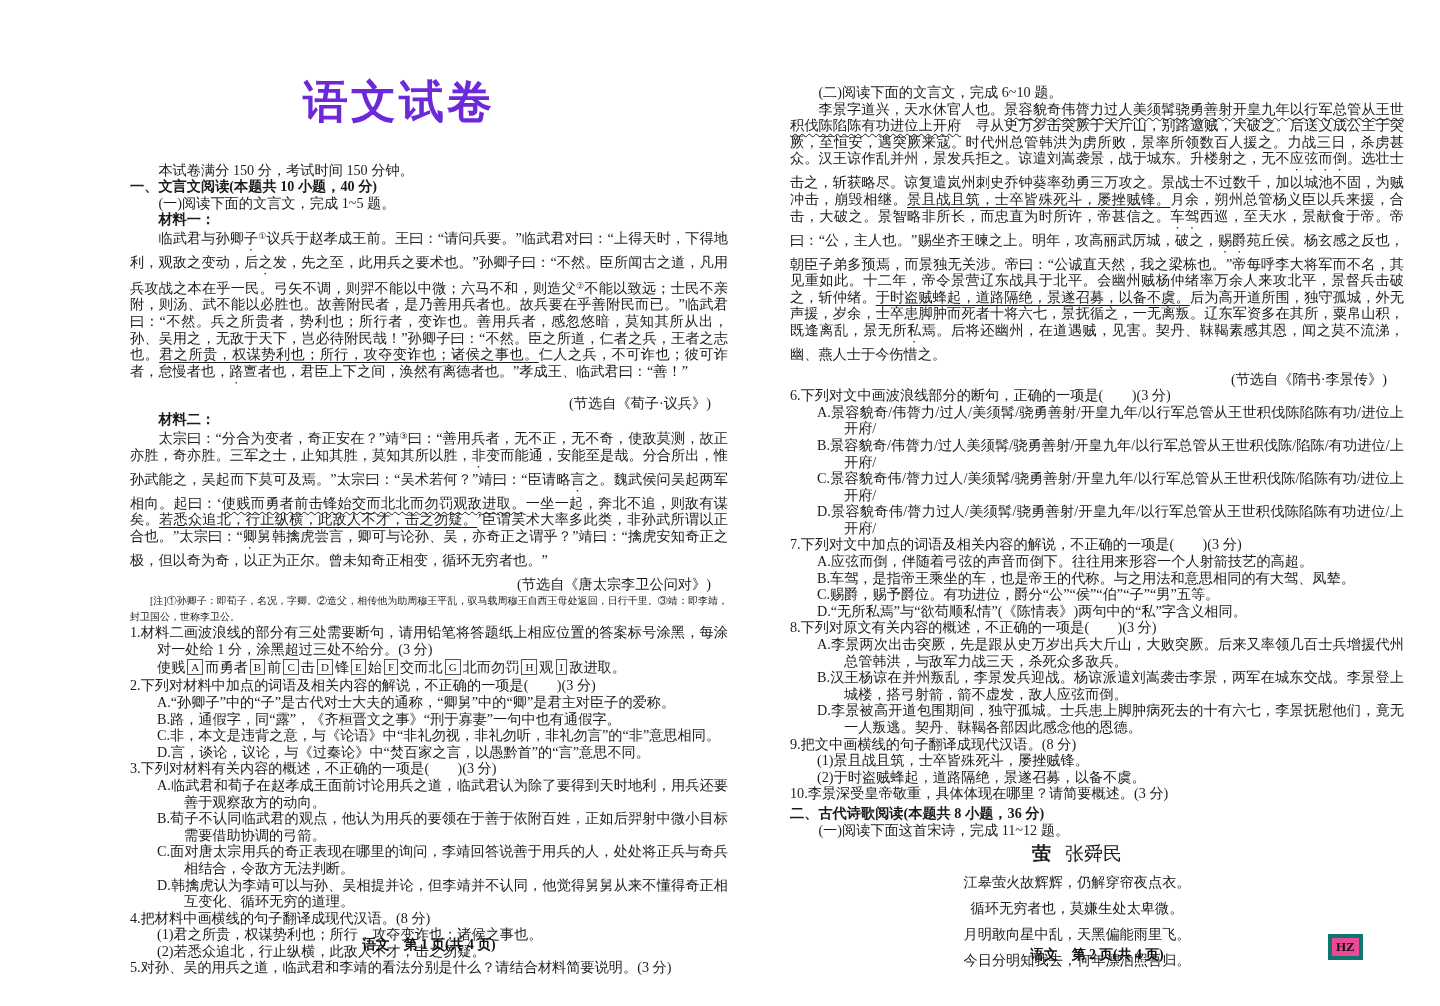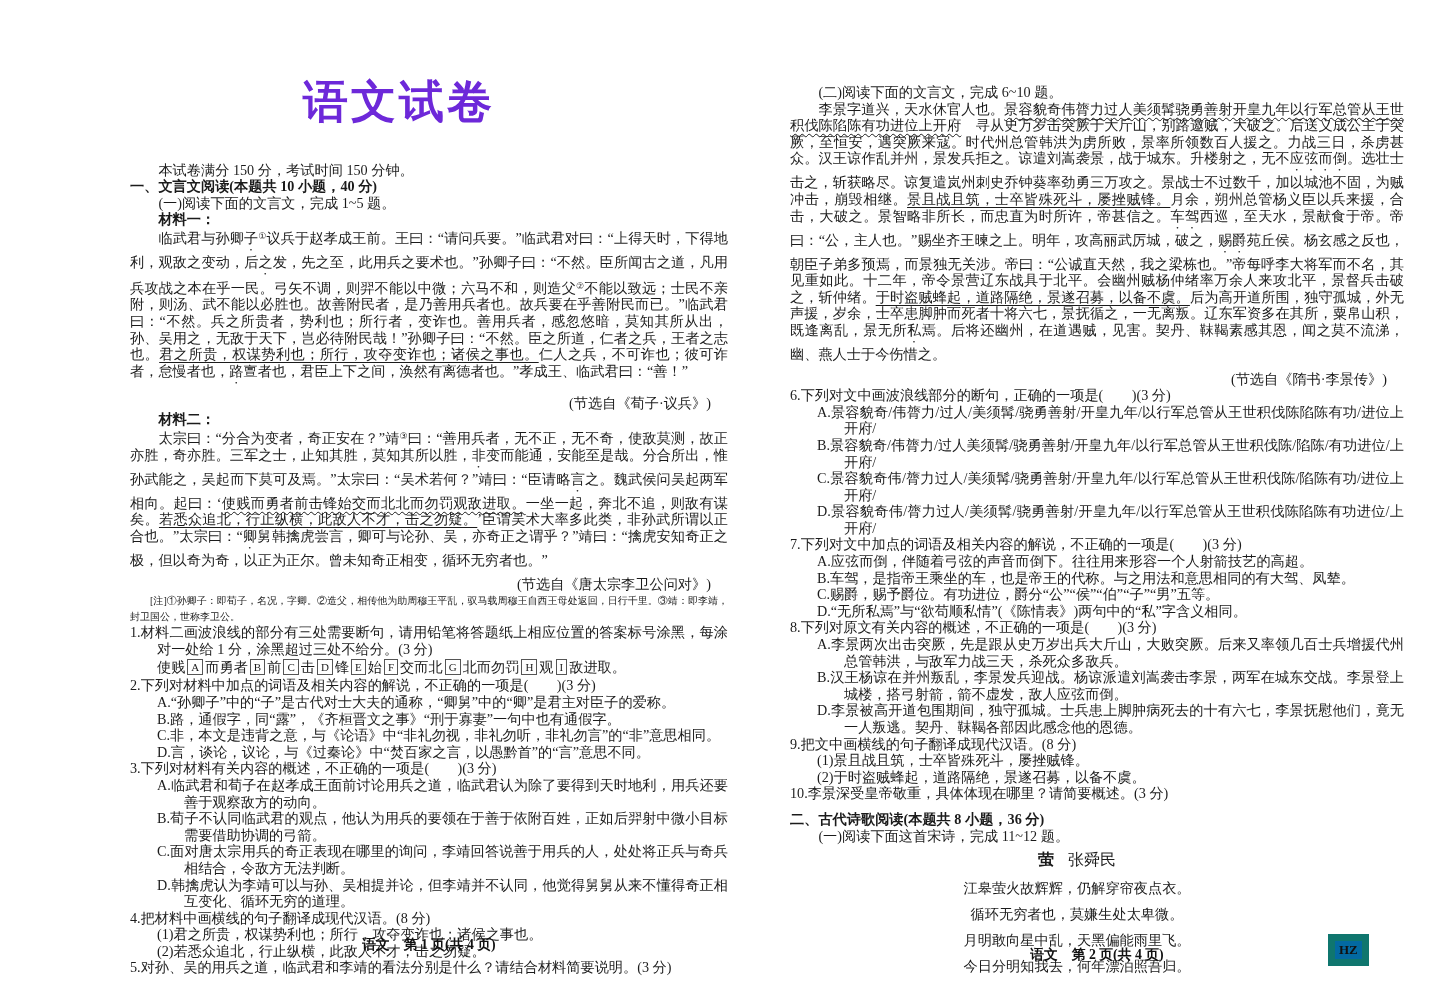--- a/index.html
+++ b/index.html
@@ -30,33 +30,33 @@
   .seg-d{
     -webkit-text-emphasis:filled dot;text-emphasis:filled dot;
     -webkit-text-emphasis-position:under right;text-emphasis-position:under right;
   }
   .seg-sup{font-size:9px;vertical-align:4px;}
   .seg-box{
     display:inline-block;border:1px solid #555;font-size:11px;line-height:12px;
     padding:1px 3px;margin:0 2px;vertical-align:1px;text-indent:0;
   }
   .poem{text-align:center;}
-  .poem-title-line{font-size:16px;margin:8px 40px 6px 0;}
+  .poem-title-line{font-size:19px;margin:8px 40px 6px 0;}
   .poem-title{font-weight:bold;letter-spacing:2px;}
   .poem-author{margin-left:12px;}
   .poem-line{line-height:26px;margin-right:40px;}
-  .sec2{margin-top:9px;}
+  .sec2{margin-top:3px;}
   .footer{
     position:absolute;text-align:center;font-size:13.8px;font-weight:bold;color:#111;
   }
   .footer-1{left:130px;width:598px;top:936px;}
   .footer-2{left:790px;width:614px;top:946px;}
   .hz-badge{
-    position:absolute;left:1328px;top:934px;border:7px solid #0f766e;
-    font-weight:bold;font-size:13px;padding:1px 4px;color:#111;background:#0369a1;
+    position:absolute;left:1328px;top:934px;border:4px solid #0f766e;
+    font-weight:bold;font-size:13px;padding:1px 4px;color:#111;background:#ec4899;
   }
 </style>
 </head>
 <body>
 
 <div class="col col-left">
   <div class="doc-title">语文试卷</div>
   <p class="ind">本试卷满分 150 分，考试时间 150 分钟。</p>
   <p class="bold just">一、文言文阅读(本题共 10 小题，40 分)</p>
   <p class="ind">(一)阅读下面的文言文，完成 1~5 题。</p>

